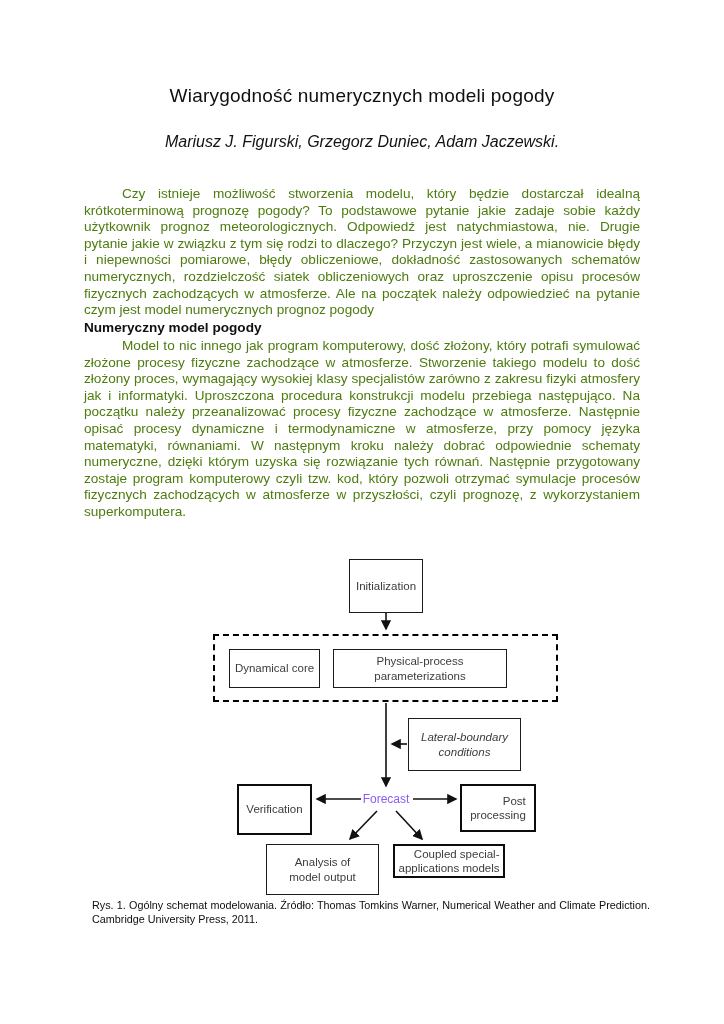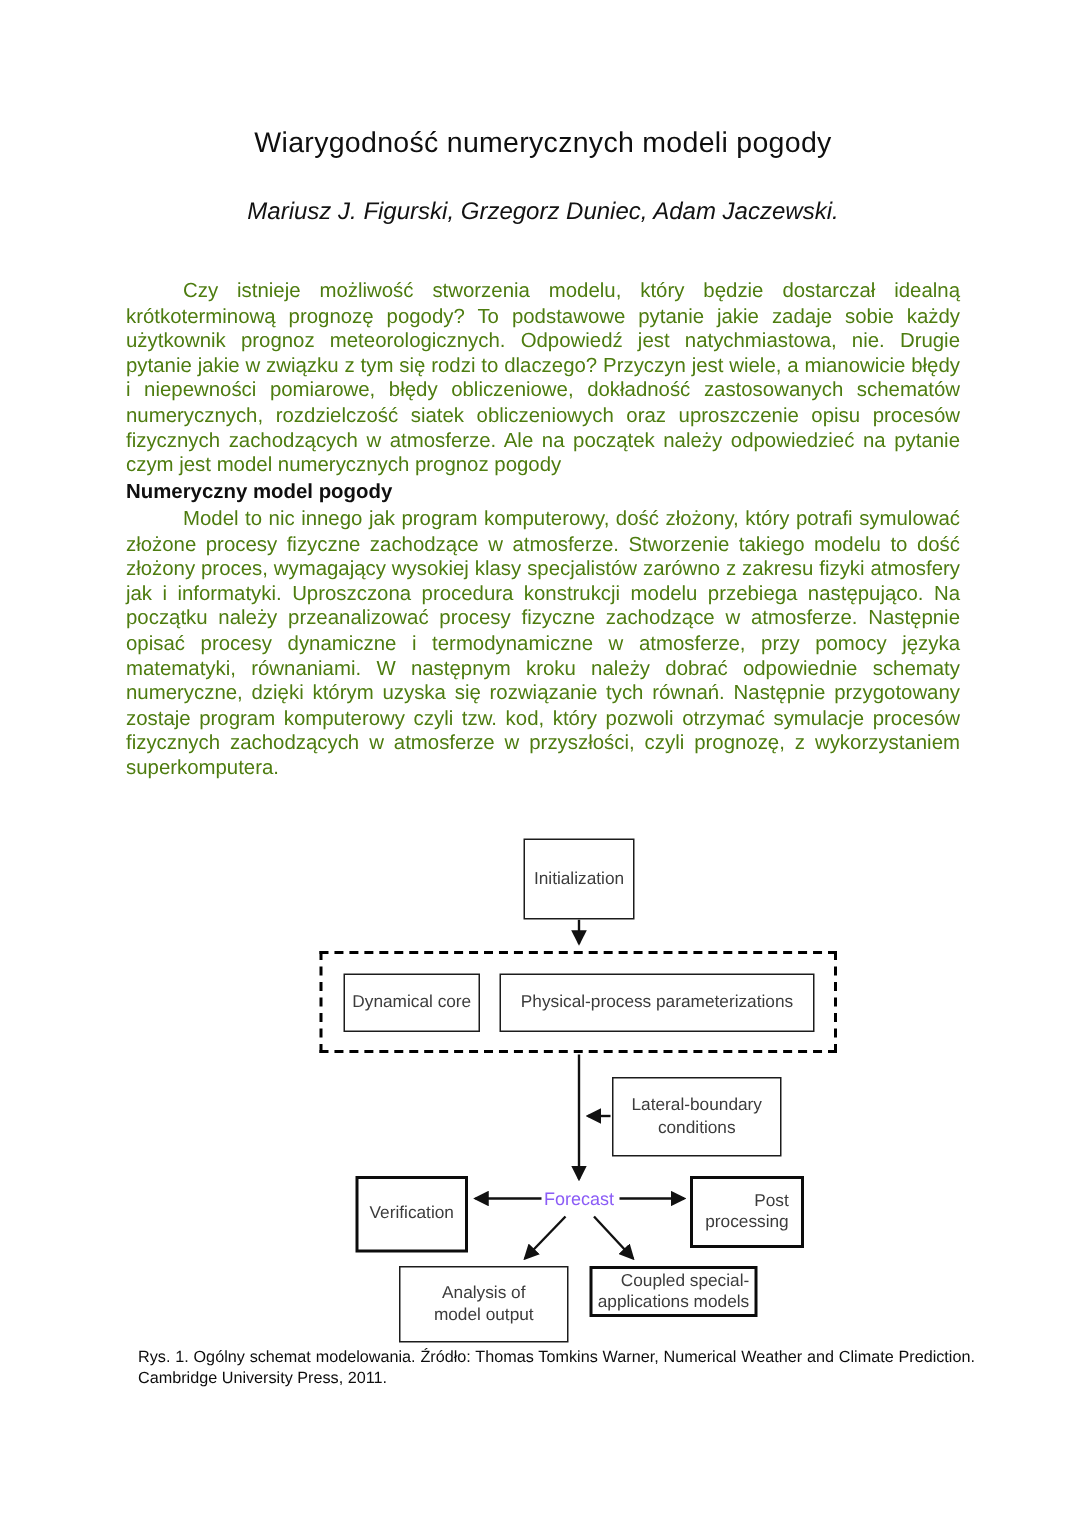--- a/index.html
+++ b/index.html
@@ -86,22 +86,22 @@
     text-align: center;
     color: #8b5cf6;
     font-size: 12px;
     line-height: 16px;
     background: transparent;
   }
   
   .n-init      { left: 349px; top: 559px; width: 74px;  height: 54px; }
   .g-model     { left: 213px; top: 634px; width: 345px; height: 68px; }
   .n-dyncore   { left: 229px; top: 649px; width: 91px;  height: 39px; }
-  .n-physproc  { left: 333px; top: 649px; width: 210px; height: 39px; }
-  .n-lateral   { left: 408px; top: 718px; width: 113px; height: 53px; }
+  .n-physproc  { left: 333px; top: 649px; width: 174px; height: 39px; }
+  .n-lateral   { left: 408px; top: 718px; width: 113px; height: 53px; font-style: italic; }
   .n-forecast  { left: 356px; top: 791px; width: 60px; }
   .n-verif     { left: 237px; top: 784px; width: 75px;  height: 51px; }
   .n-post      { left: 460px; top: 784px; width: 76px;  height: 48px; text-align: right; }
   .n-analysis  { left: 266px; top: 844px; width: 113px; height: 51px; }
   .n-coupled   { left: 393px; top: 844px; width: 112px; height: 34px; text-align: right; }
 
   .caption {
     position: absolute;
     left: 92px;
     top: 899px;

